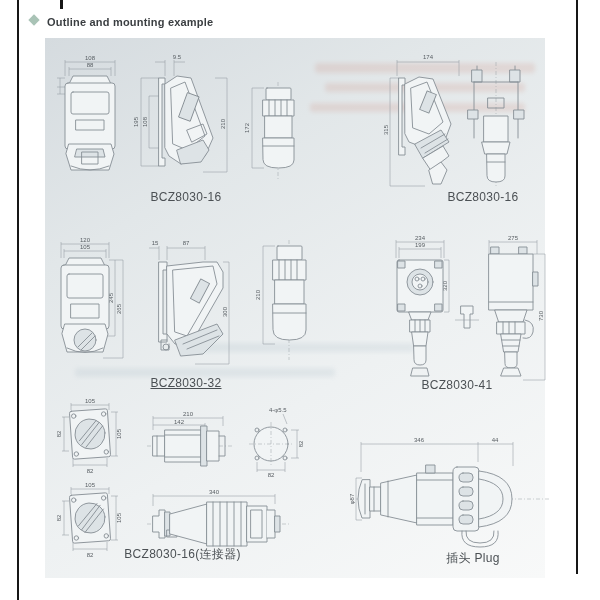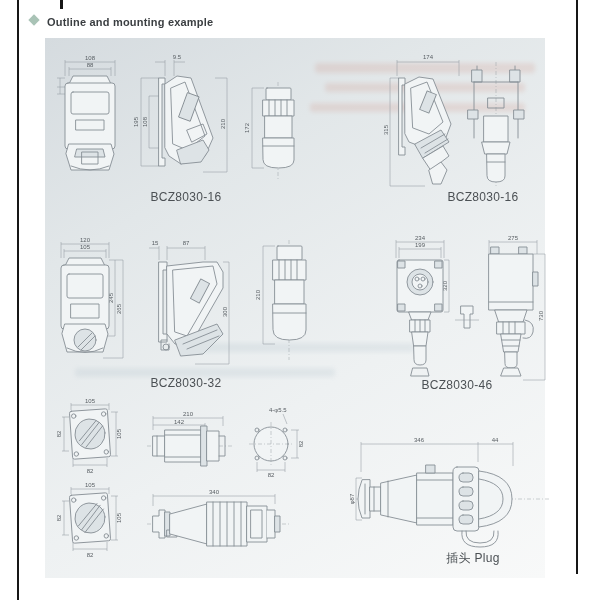--- a/index.html
+++ b/index.html
@@ -314,22 +314,22 @@
       <line class="ln" x1="34" y1="88" x2="34" y2="100"></line>
       <line class="ln" x1="40" y1="88" x2="40" y2="100"></line>
     <path class="ln" d="M50 86 q10 2 8 12 q-2 8 -10 6"></path>
     <path class="ln fb" d="M26 100 h20 l-3 18 h-14 Z"></path>
     <line class="ln" x1="27" y1="106" x2="45" y2="106"></line>
       <line class="ln" x1="28" y1="112" x2="44" y2="112"></line>
     <path class="ln fb" d="M30 118 h12 v12 q0 4 -6 4 q-6 0 -6 -4 Z"></path>
     <path class="ln fb" d="M29 134 h14 l3 8 h-20 Z"></path>
   </svg>
 
-  <div class="cap" style="left:95px;top:338px;width:92px;">BCZ8030-32</div>
-  <div class="cap" style="left:366px;top:340px;width:92px;">BCZ8030-46</div>
+  <div class="cap" style="left:95px;top:338px;width:92px;text-decoration:underline;">BCZ8030-32</div>
+  <div class="cap" style="left:366px;top:340px;width:92px;">BCZ8030-41</div>
 
   <svg class="abs" style="left:12px;top:362px;" width="66" height="76" viewBox="0 0 66 76">
     <g class="dim">
       <line x1="14" y1="10" x2="14" y2="3"></line>
         <line x1="52" y1="10" x2="52" y2="3"></line>
         <line x1="14" y1="5" x2="52" y2="5"></line>
       <line x1="54" y1="12" x2="61" y2="12"></line>
         <line x1="54" y1="56" x2="61" y2="56"></line>
         <line x1="59" y1="12" x2="59" y2="56"></line>
       <line x1="5" y1="17" x2="12" y2="17"></line>
@@ -448,20 +448,21 @@
       <line class="ln" x1="75" y1="12" x2="75" y2="56"></line>
     <line class="ln" x1="82" y1="12" x2="82" y2="56"></line>
       <line class="ln" x1="89" y1="12" x2="89" y2="56"></line>
       <line class="ln" x1="96" y1="12" x2="96" y2="56"></line>
     <rect class="ln fb" x="102" y="16" width="20" height="36"></rect>
     <rect class="ln" x="106" y="20" width="11" height="28"></rect>
     <path class="ln fb" d="M122 20 h8 v28 h-8"></path>
     <rect class="ln fd" x="130" y="26" width="5" height="16"></rect>
   </svg>
 
+  <div class="cap" style="left:70px;top:508px;width:135px;">BCZ8030-16(连接器)</div>
 
   <svg class="abs" style="left:305px;top:398px;" width="206" height="114" viewBox="0 0 206 114">
     <g class="dim">
       <line x1="11" y1="36" x2="11" y2="6"></line>
         <line x1="128" y1="26" x2="128" y2="6"></line>
         <line x1="163" y1="30" x2="163" y2="6"></line>
       <line x1="11" y1="8" x2="128" y2="8"></line>
         <line x1="128" y1="8" x2="163" y2="8"></line>
     </g>
     <text class="dimt" x="69" y="6" text-anchor="middle">346</text>

